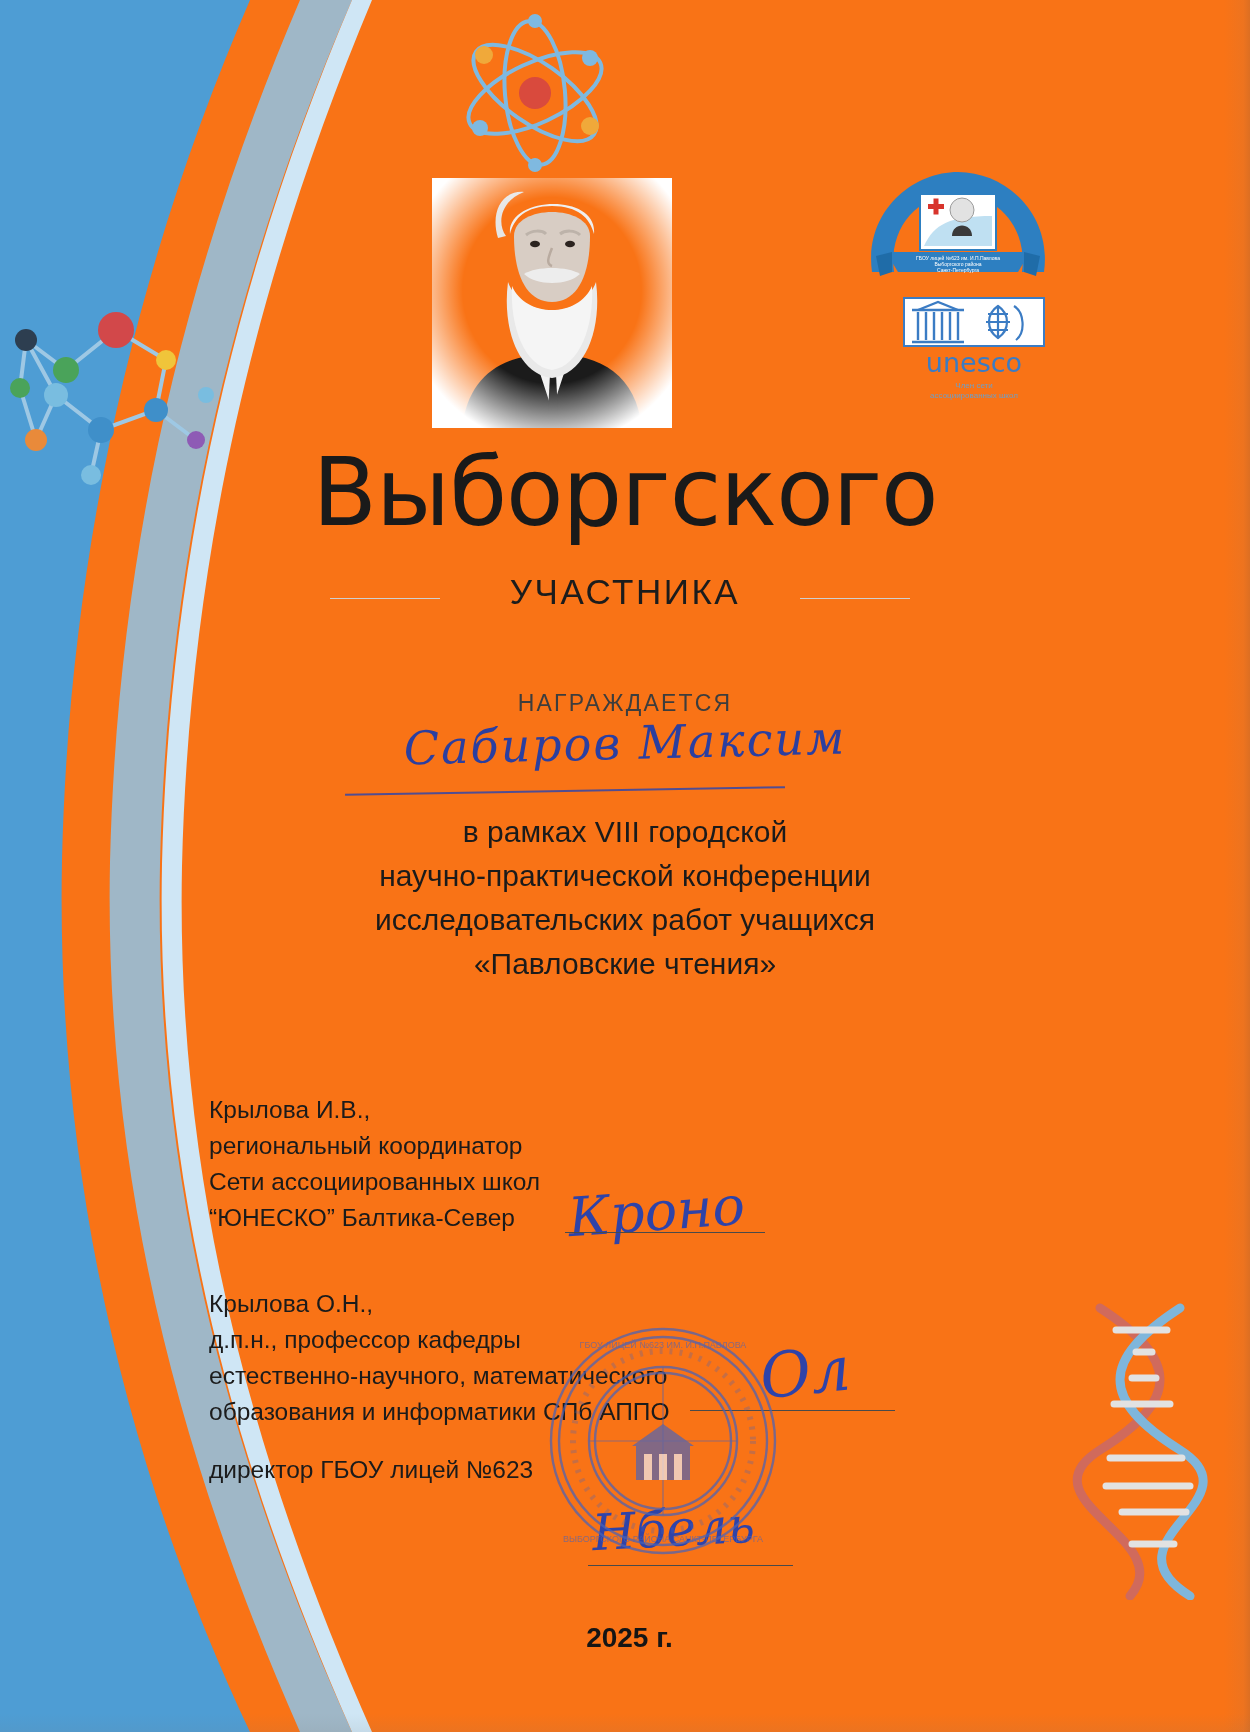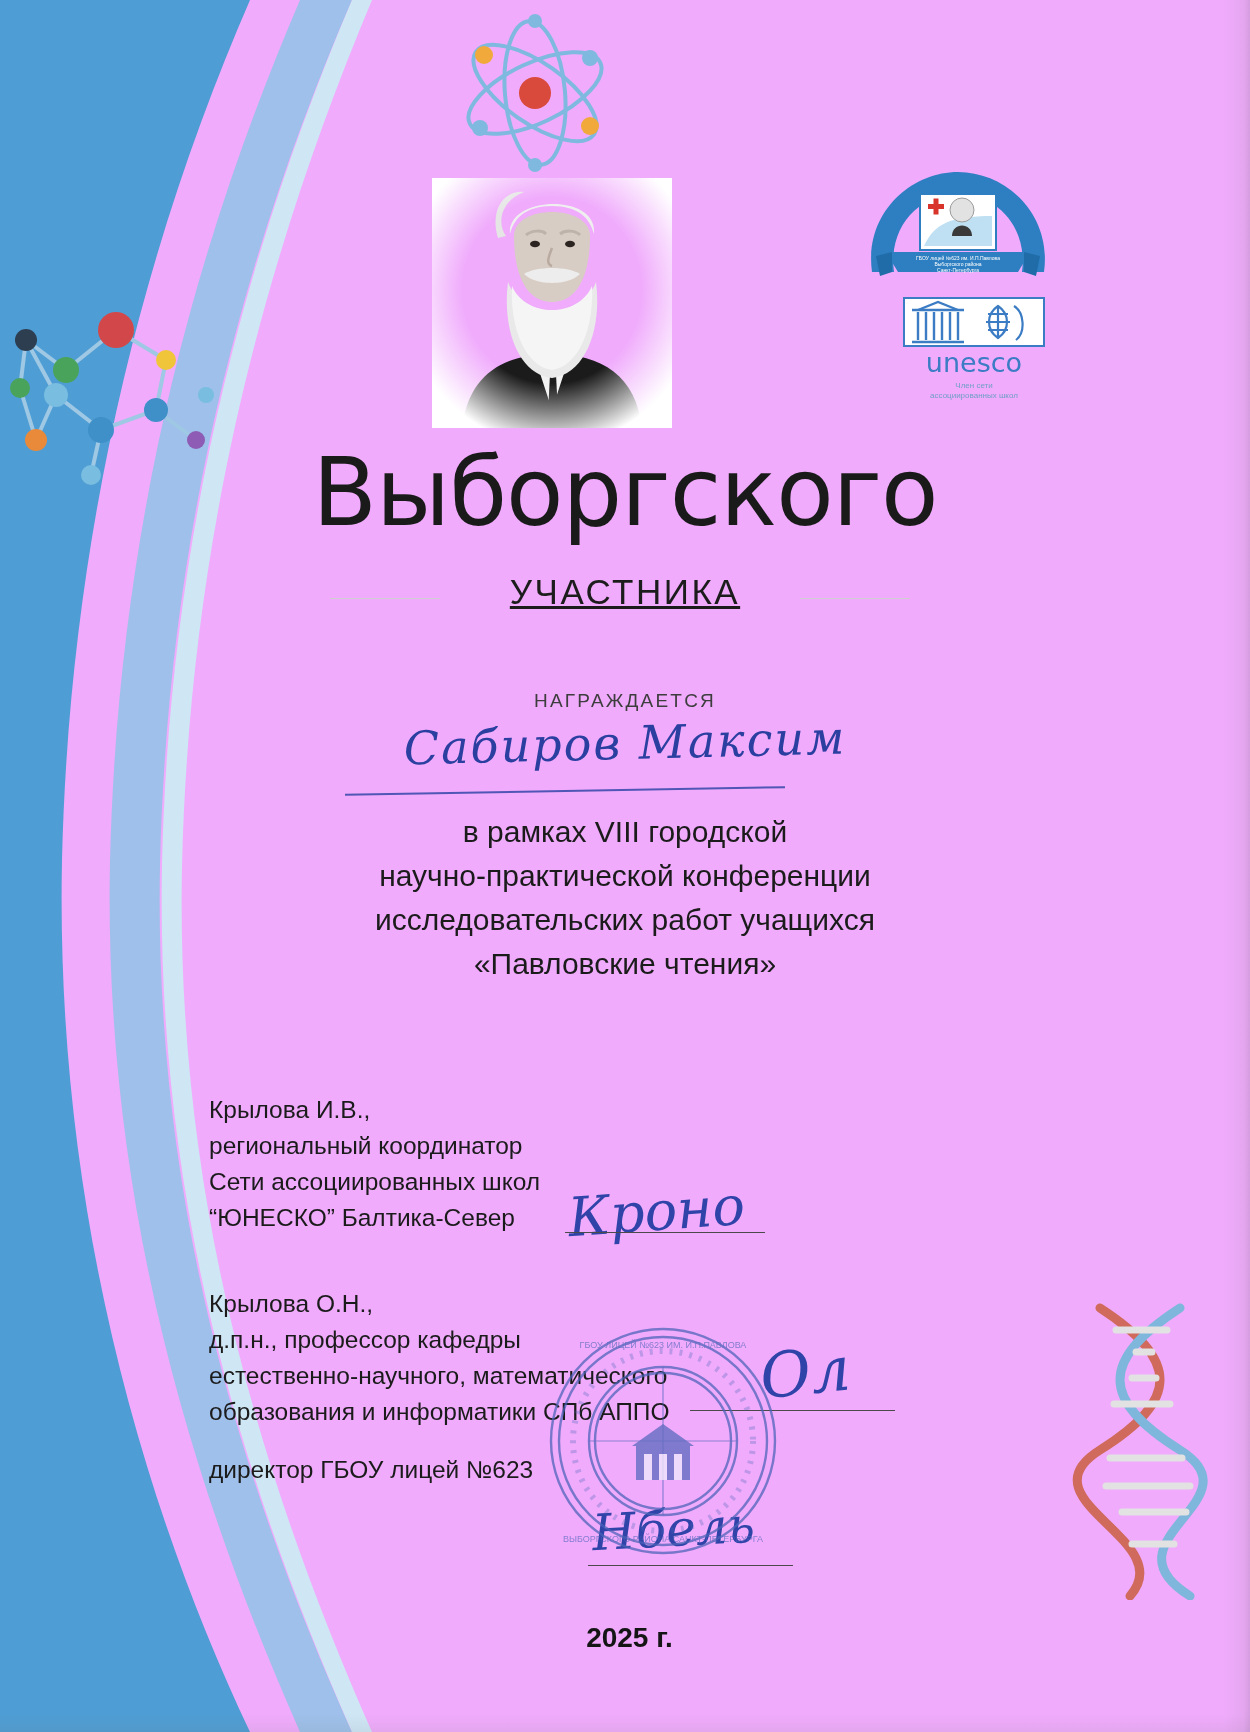--- a/index.html
+++ b/index.html
@@ -7,21 +7,21 @@
     padding: 0;
     background: #ffffff;
   }
   body {
     font-family: "Liberation Sans", sans-serif;
   }
   .page {
     position: relative;
     width: 1250px;
     height: 1732px;
-    background: #f0abfc;
+    background: #f97316;
     overflow: hidden;
   }
 
   
   .swoosh-wrap {
     position: absolute;
     left: 0; top: 0;
     width: 420px; height: 1732px;
     overflow: hidden;
     pointer-events: none;
@@ -95,37 +95,36 @@
   }
   .subtitle {
     position: absolute;
     left: 0; right: 0;
     top: 572px;
     text-align: center;
     font-size: 35px;
     letter-spacing: 2.5px;
     color: #1c1c1c;
     font-family: "Liberation Sans", sans-serif;
-    text-decoration: underline;
   }
   .sub-rule-l, .sub-rule-r {
     position: absolute;
     top: 598px;
     height: 1px;
     background: #cfcfcf;
   }
   .sub-rule-l { left: 330px; width: 110px; }
   .sub-rule-r { left: 800px; width: 110px; }
 
   .awarded {
     position: absolute;
     left: 0; right: 0;
     top: 690px;
     text-align: center;
-    font-size: 19px;
+    font-size: 23px;
     letter-spacing: 2.2px;
     color: #3d3d3d;
   }
 
   .name-handwritten {
     position: absolute;
     left: 0; right: 0;
     top: 716px;
     text-align: center;
     font-size: 46px;

